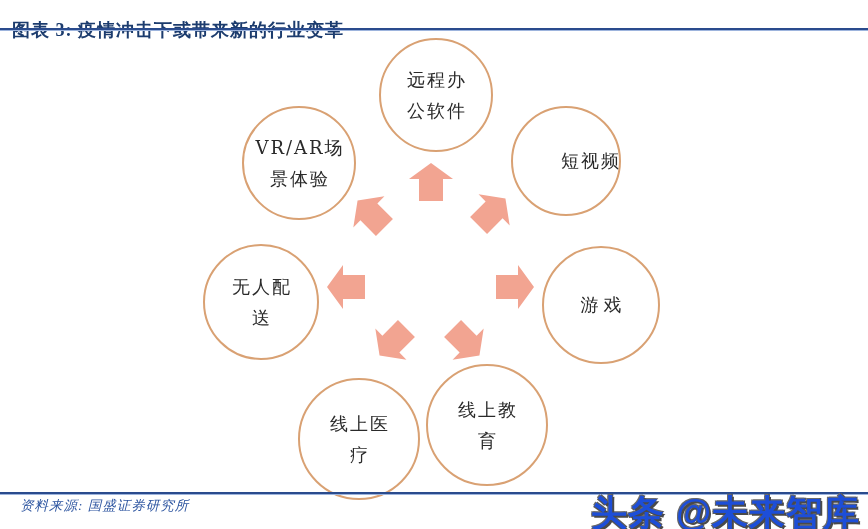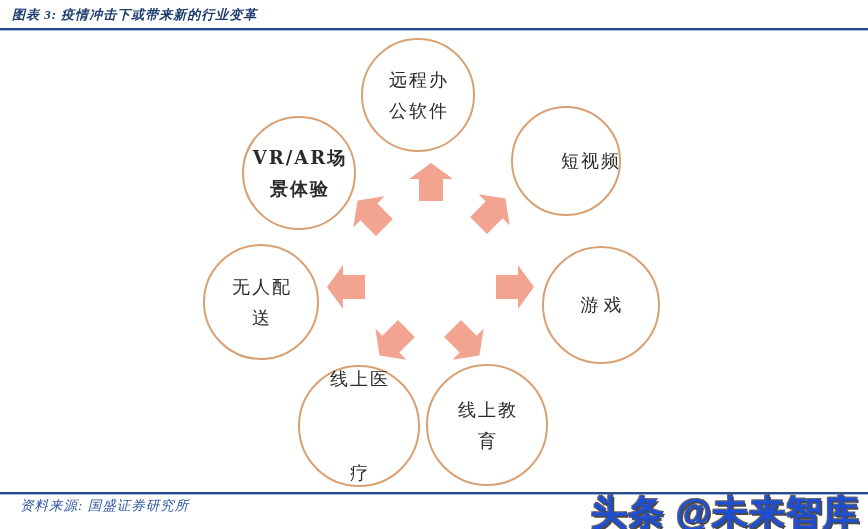--- a/index.html
+++ b/index.html
@@ -6,24 +6,24 @@
   body {
     width: 868px; height: 529px;
     position: relative;
     background: #ffffff;
     overflow: hidden;
     font-family: "Liberation Sans", sans-serif;
   }
 
   
   .figure-title {
-    position: absolute; left: 12px; top: 6px;
+    position: absolute; left: 12px; top: 18px;
     font-family: "Liberation Serif", "DejaVu Serif", serif;
-    font-style: italic; font-weight: 700;
-    font-size: 13px; letter-spacing: 1px;
+    font-weight: 700;
+    font-size: 18px; letter-spacing: 1px;
     color: #1c3c6e;
   }
   .rule {
     position: absolute; left: 0; width: 868px; height: 2px;
     background: #2a4b8d;
     box-shadow: 0 1px 0 #9db4dd;
   }
   .rule-top { top: 28px; }
   .rule-bottom { top: 492px; }
 
@@ -45,27 +45,27 @@
   }
   .node span { display: block; letter-spacing: 2px; margin-right: -2px; }
 
   .node-center {
     left: 371px; top: 205px; width: 118px; height: 118px;
     font-size: 21px; font-weight: 700; gap: 13px;
   }
   .node-center span { letter-spacing: 9px; margin-right: -9px; }
 
   .node-outer { font-size: 18px; gap: 7px; }
-  .node-remote    { left: 361px; top: 38px;  width: 114px; height: 114px; }
-  .node-vr        { left: 242px; top: 116px; width: 114px; height: 114px; font-weight: bold; }
+  .node-remote    { left: 379px; top: 38px;  width: 114px; height: 114px; }
+  .node-vr        { left: 242px; top: 106px; width: 114px; height: 114px; }
   .node-video     { left: 511px; top: 106px; width: 110px; height: 110px; align-items: flex-end; }
   .node-delivery  { left: 203px; top: 244px; width: 116px; height: 116px; }
   .node-games     { left: 542px; top: 246px; width: 118px; height: 118px; }
   .node-games span{ letter-spacing: 5px; margin-right: -5px; text-align: center; }
-  .node-medical   { left: 298px; top: 365px; width: 122px; height: 122px; justify-content: space-between; }
+  .node-medical   { left: 298px; top: 378px; width: 122px; height: 122px; }
   .node-education { left: 426px; top: 364px; width: 122px; height: 122px; }
 
   
   .source-note {
     position: absolute; left: 20px; top: 497px;
     font-family: "Liberation Serif", "DejaVu Serif", serif;
     font-style: italic; font-weight: 400;
     font-size: 13.5px; letter-spacing: 1px;
     color: #2d55a0;
   }

